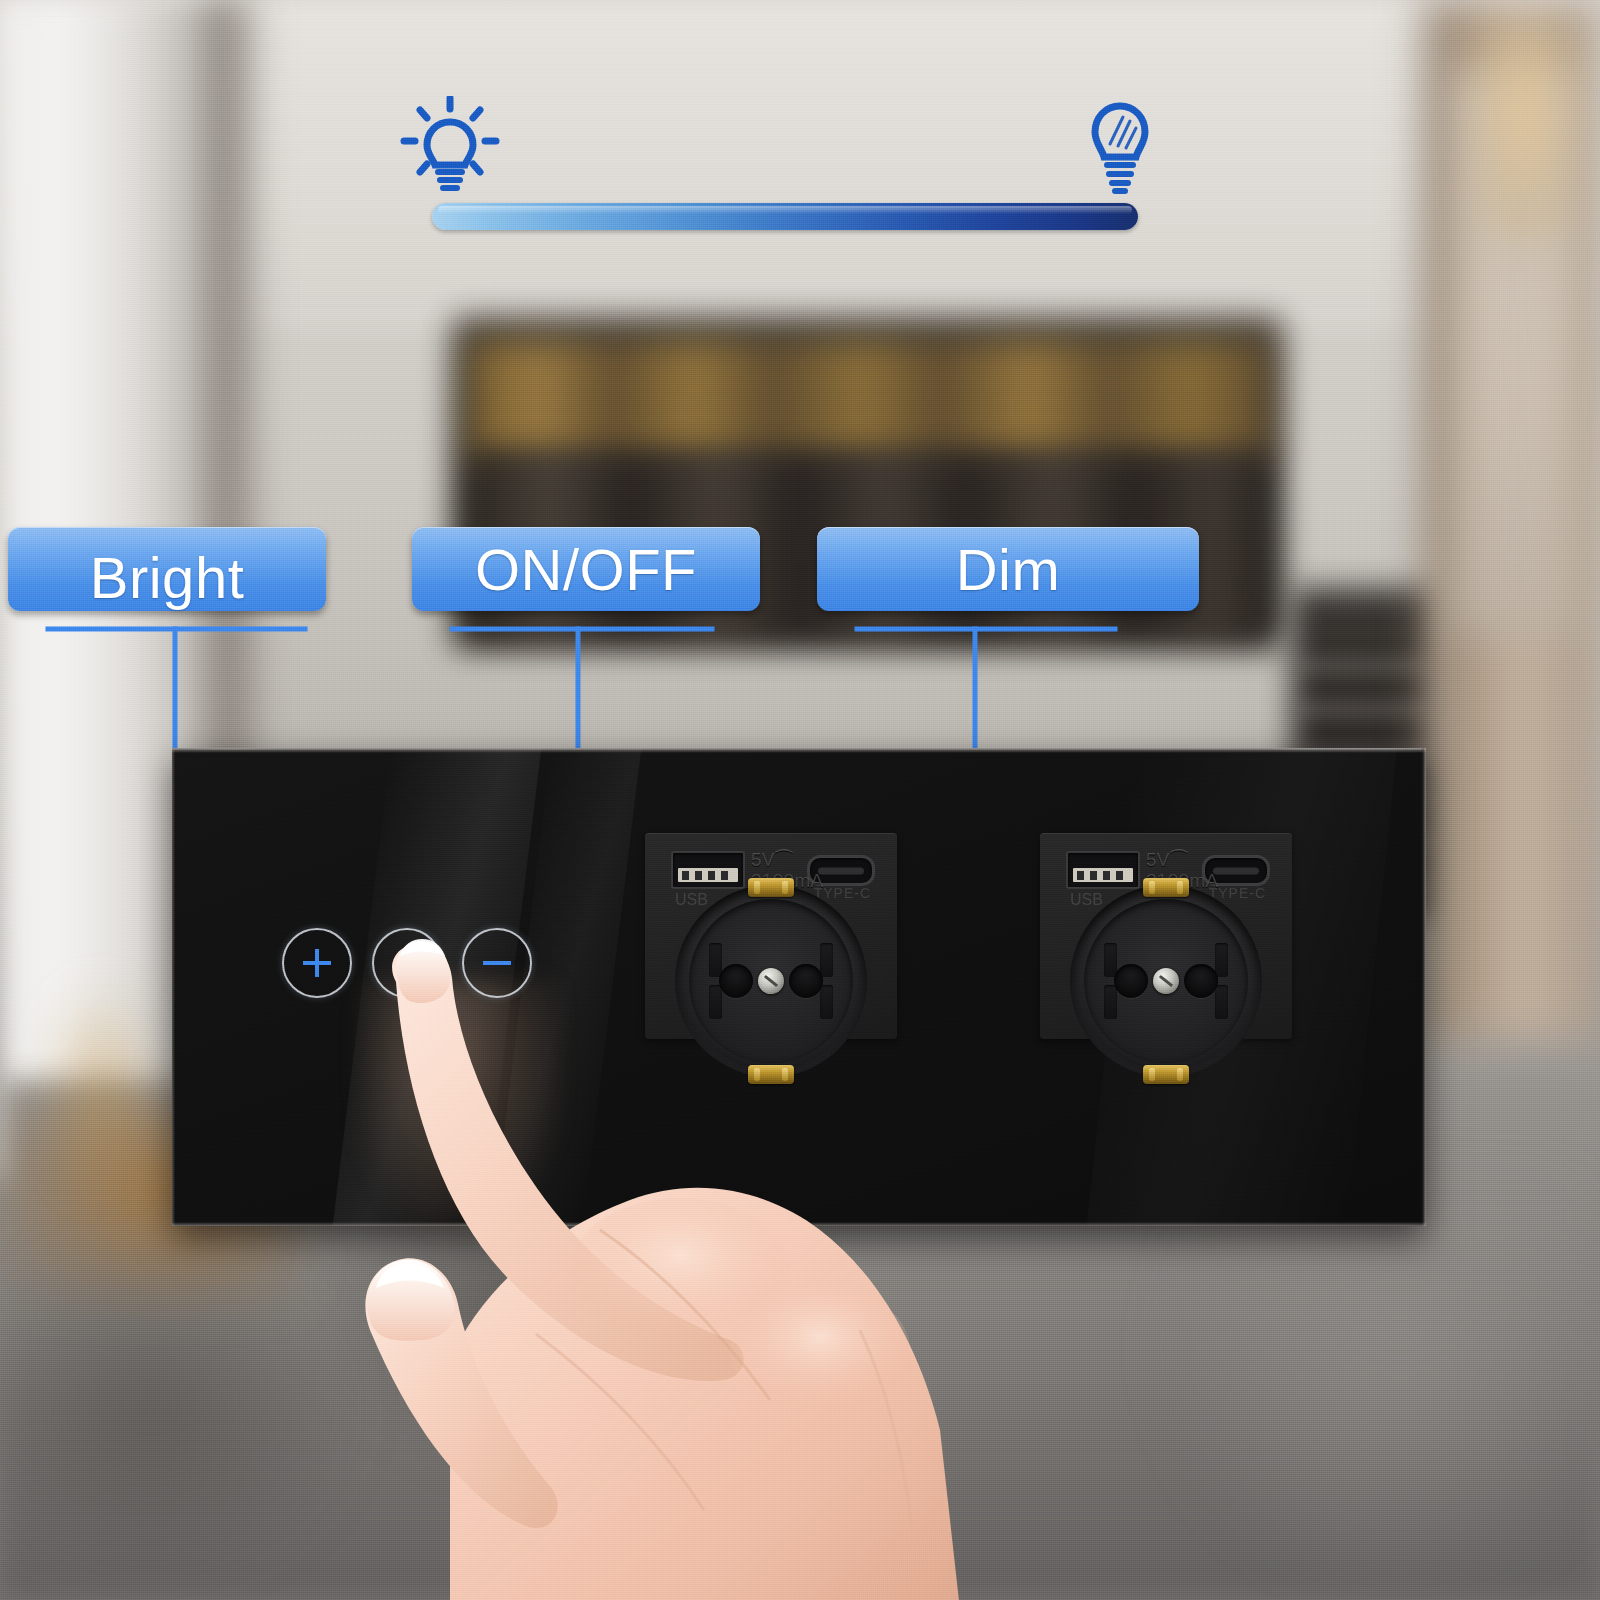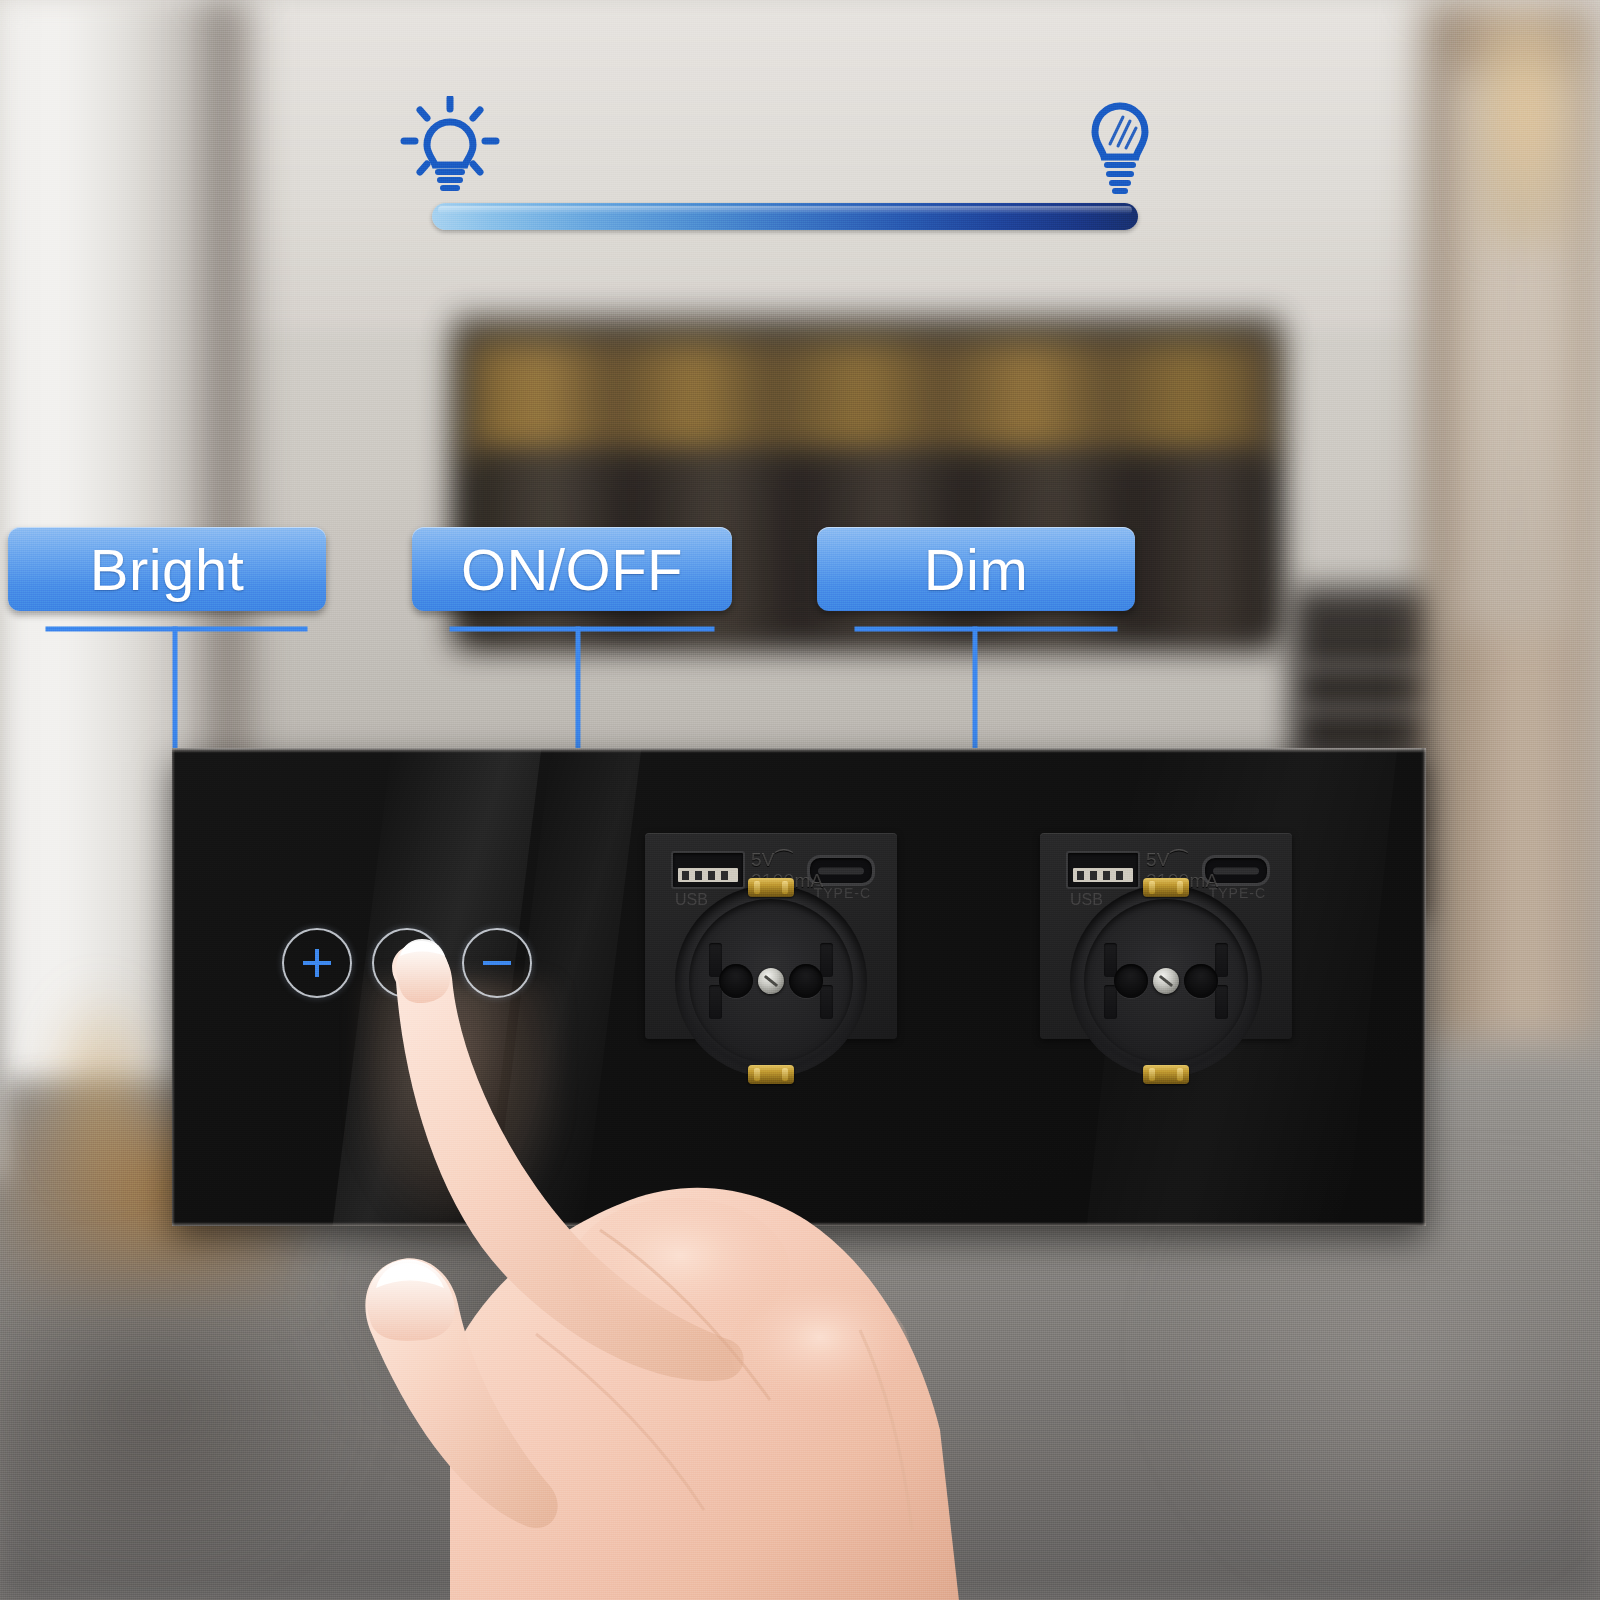--- a/index.html
+++ b/index.html
@@ -172,23 +172,23 @@
     border-radius: 12px;
     background: linear-gradient(180deg, #8fbdf2 0%, #6aa6ee 34%, #4a8fe8 70%, #3f86e4 100%);
     box-shadow: 0 4px 7px rgba(0,0,0,.33), inset 0 1px 0 rgba(255,255,255,.45);
     display: flex; align-items: center; justify-content: center;
     color: #ffffff;
     font-size: 58px;
     letter-spacing: .5px;
     text-shadow: 0 1px 2px rgba(20,60,120,.45);
     white-space: nowrap;
   }
-  #pill-bright { left: 8px;   top: 527px; width: 318px; }
-  #pill-onoff  { left: 412px; top: 527px; width: 320px; }
-  #pill-dim    { left: 817px; top: 527px; width: 318px; }
+  #pill-bright { left: 8px;   top: 527px; width: 318px; align-items: flex-end; }
+  #pill-onoff  { left: 412px; top: 527px; width: 348px; }
+  #pill-dim    { left: 817px; top: 527px; width: 382px; }
 
   
   #leaders { position: absolute; left: 0; top: 0; width: 1600px; height: 1600px; pointer-events: none; }
 
   
   .panel {
     position: absolute;
     left: 172px; top: 748px;
     width: 1254px; height: 478px;
     background: linear-gradient(160deg, #151515 0%, #111111 40%, #0d0d0d 100%);

